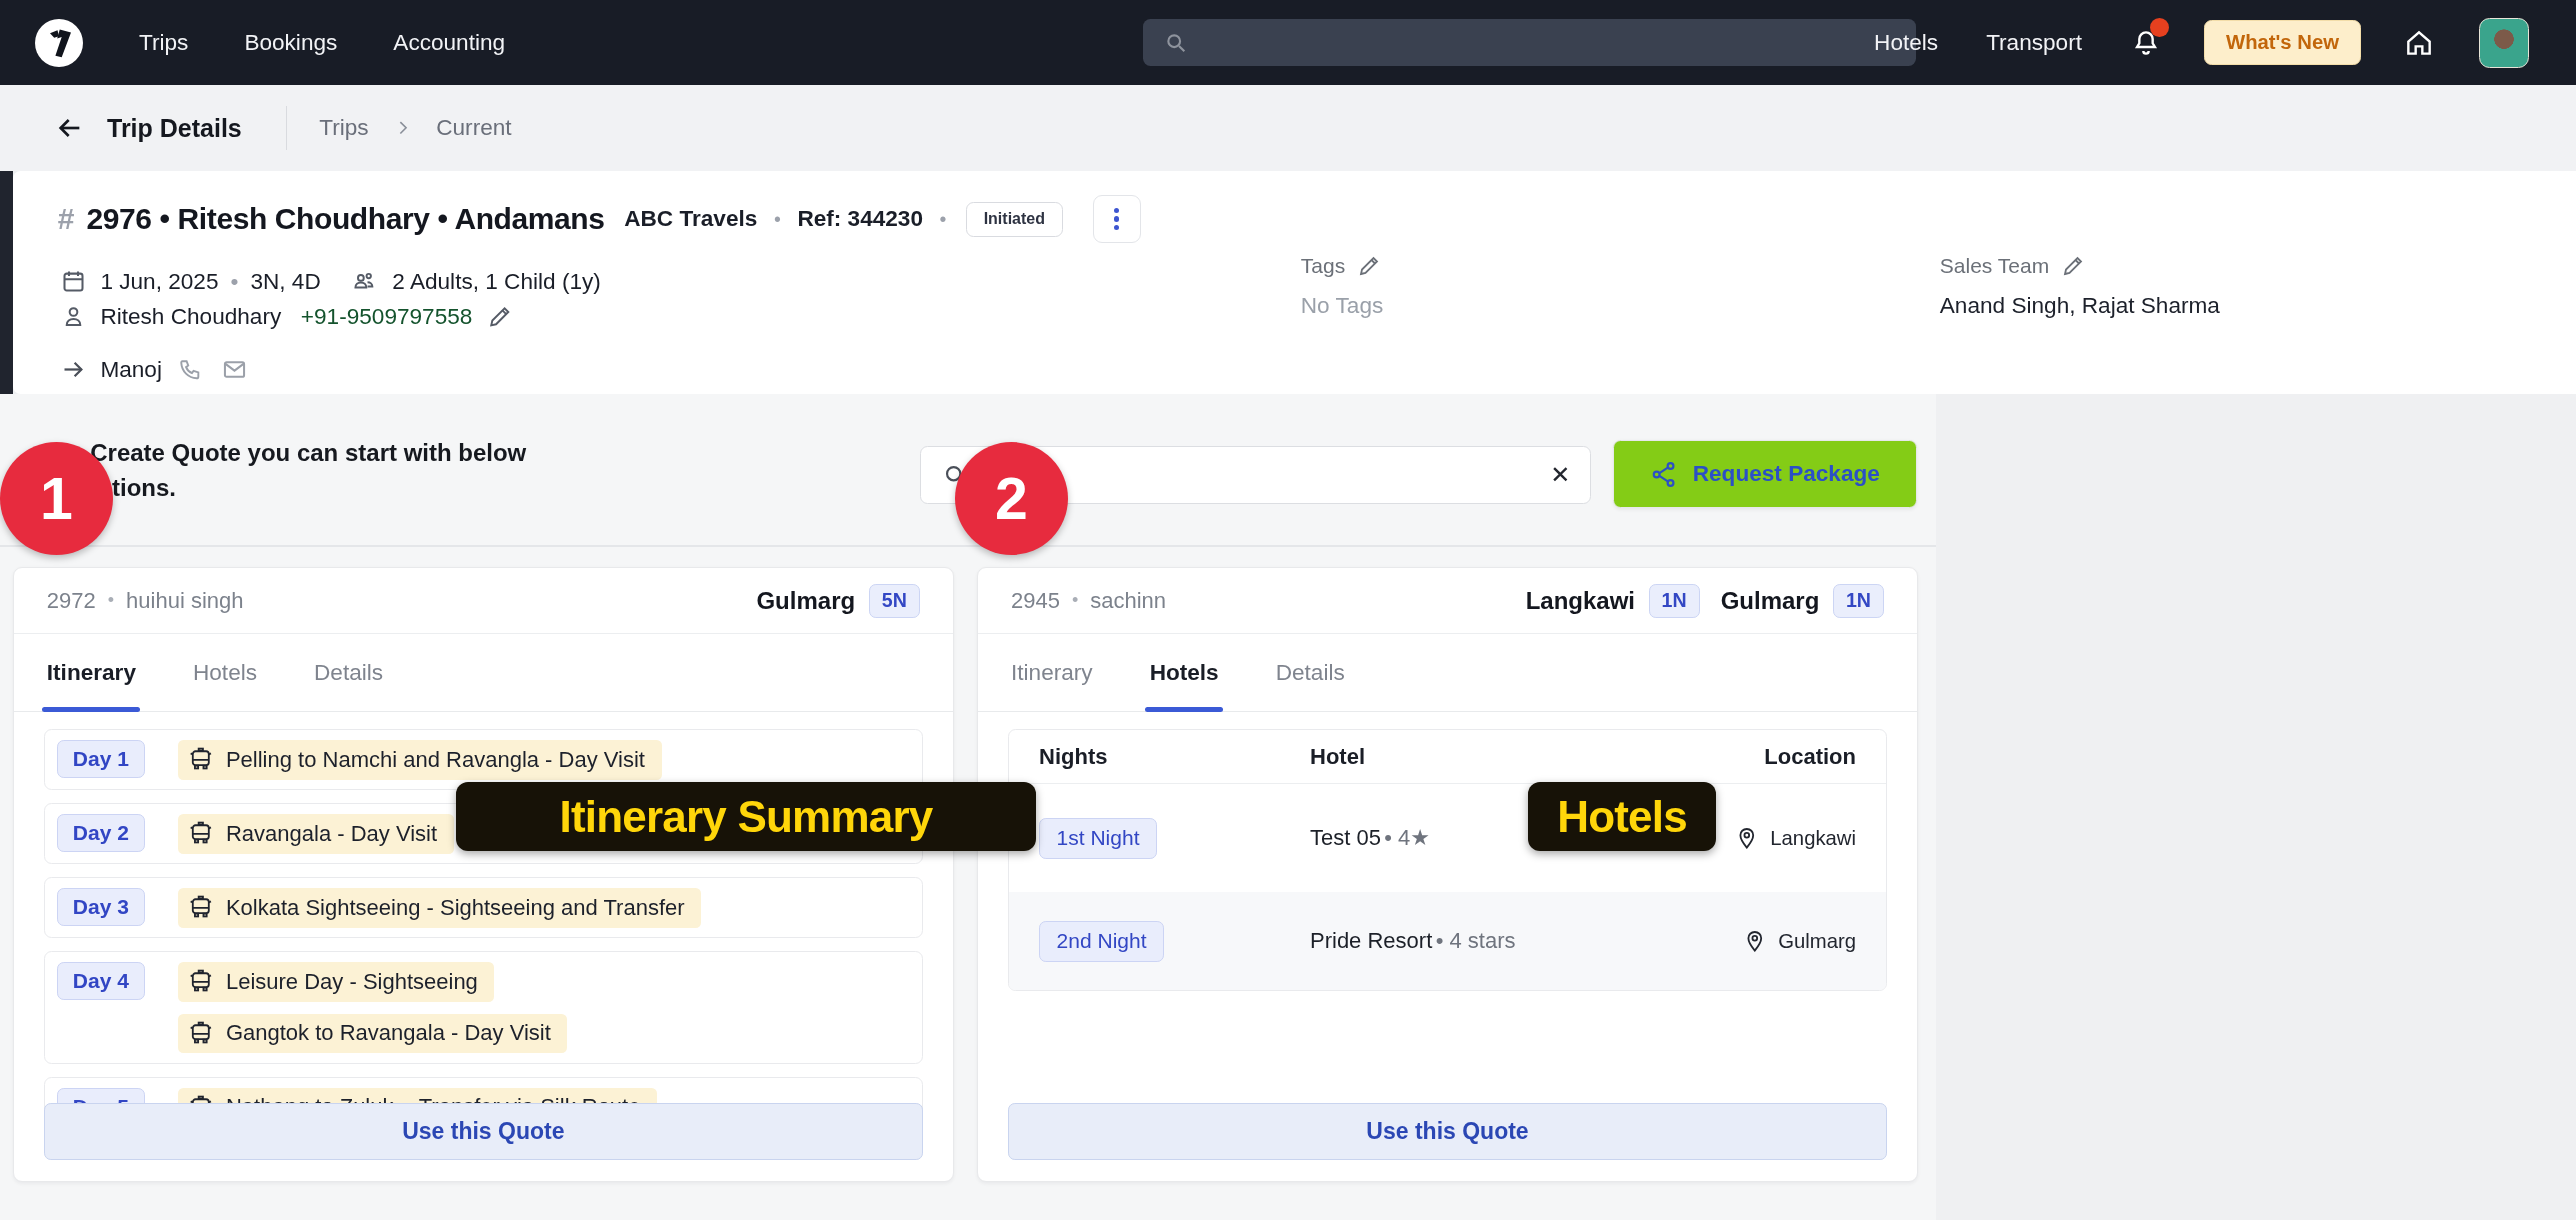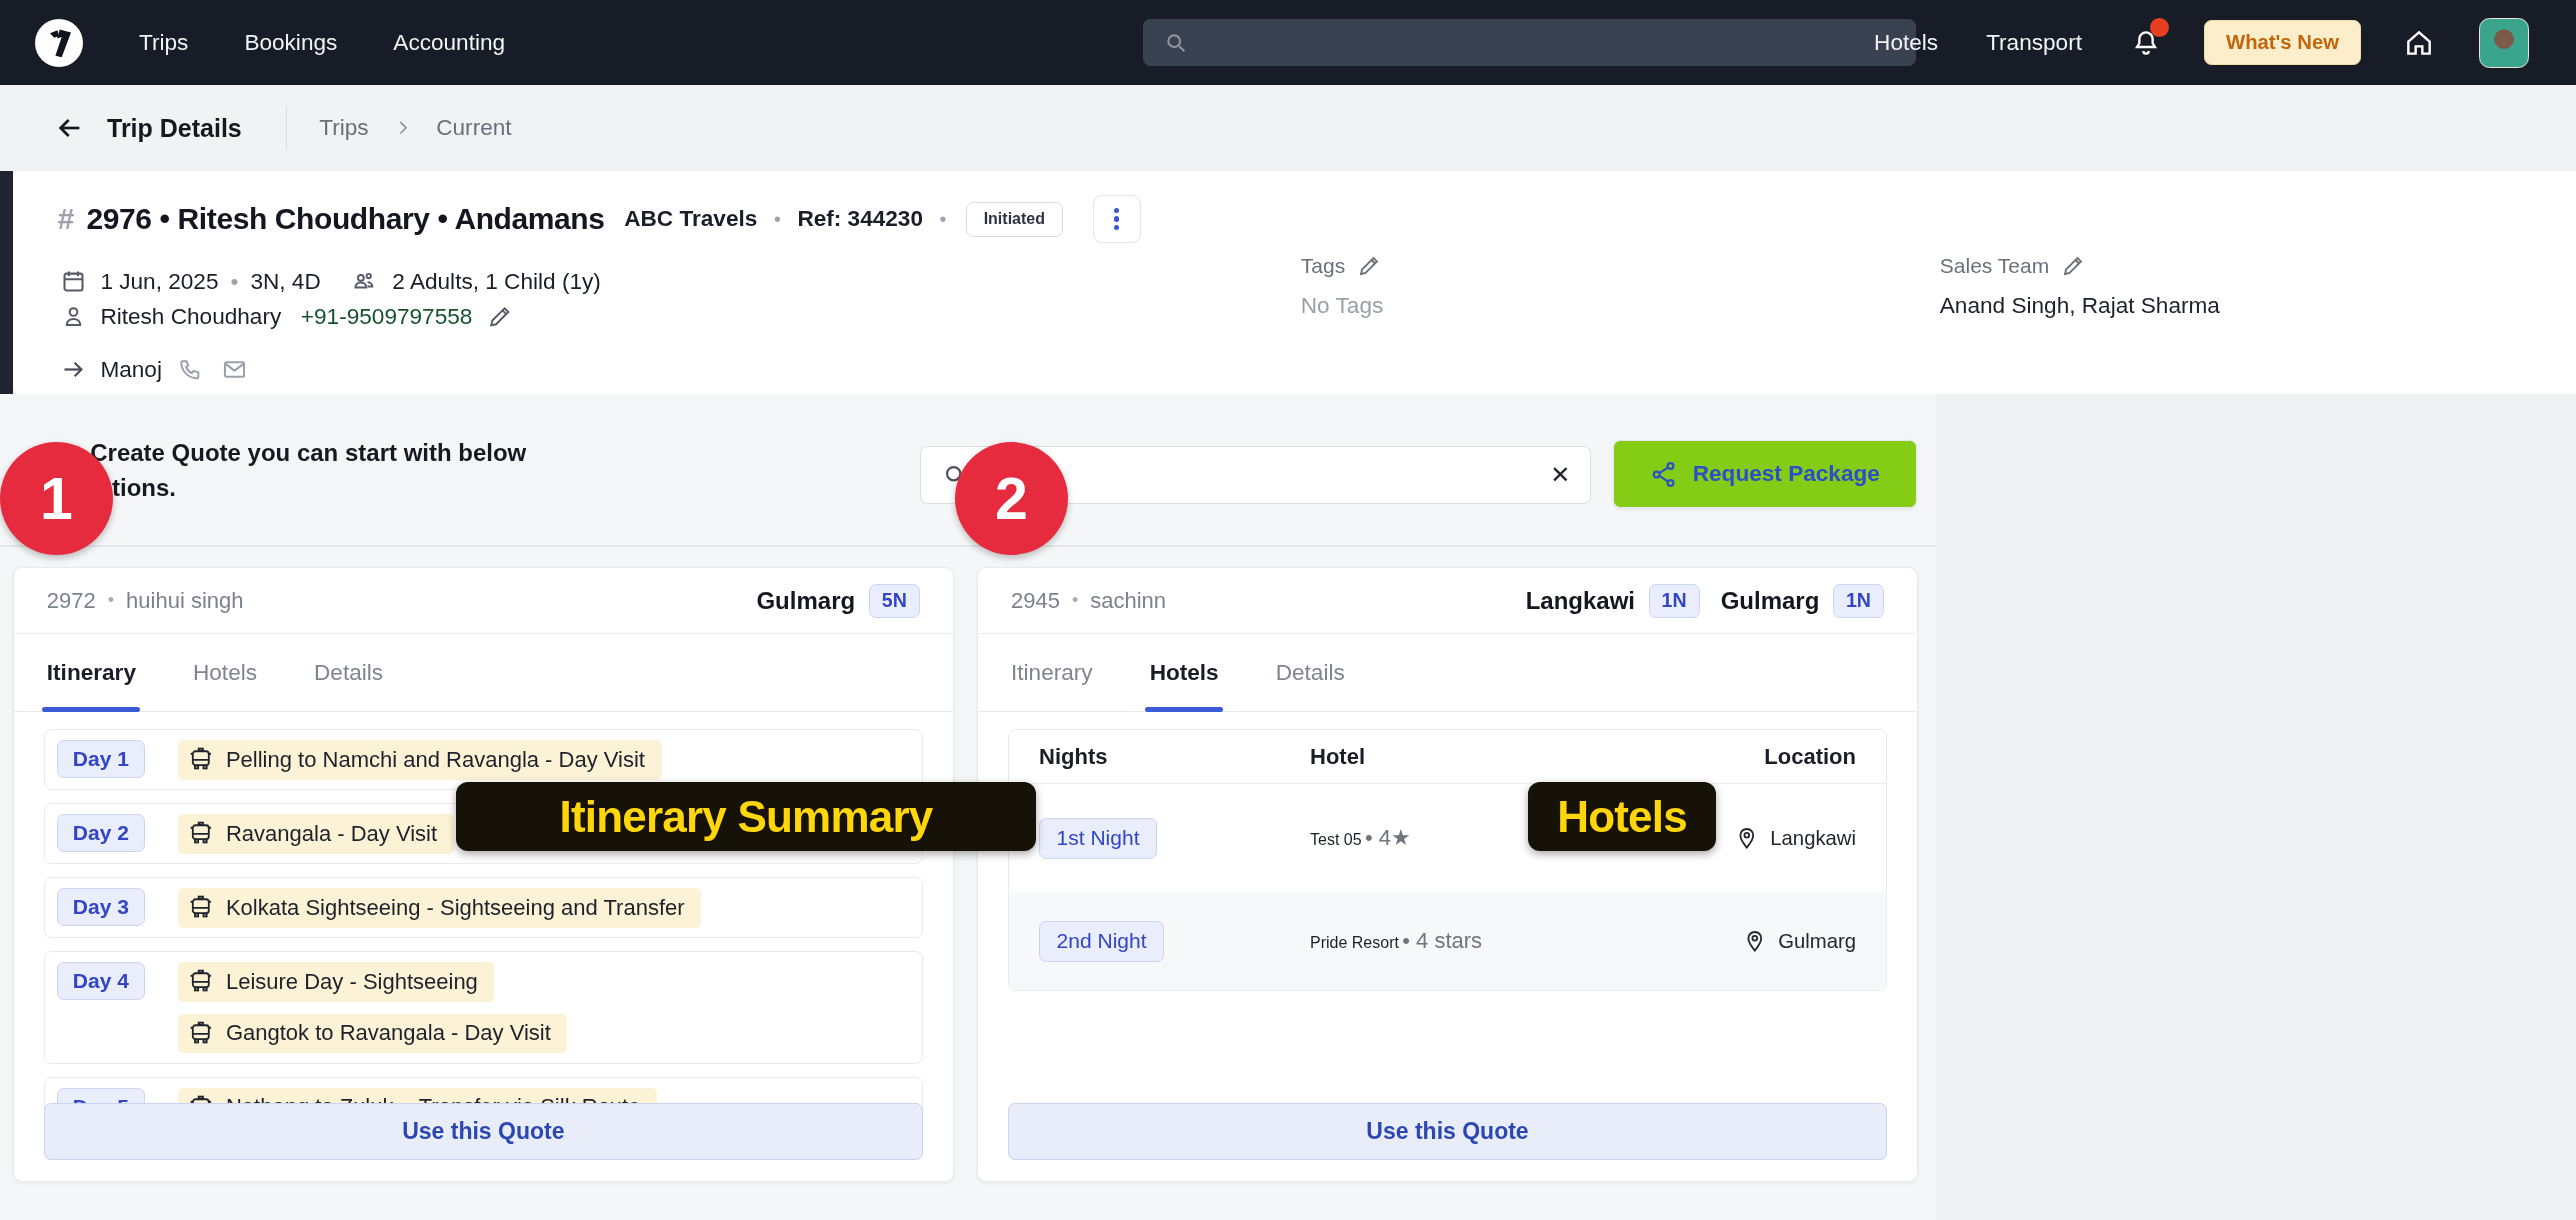--- a/index.html
+++ b/index.html
@@ -119,21 +119,21 @@
   
   .h-table { margin:17.3px 30px 0; border:1.5px solid #e9eaed; border-radius:7.5px; overflow:hidden; }
   .h-row { display:flex; align-items:center; padding:0 30px; }
   .h-row.head { height:54px; border-bottom:1.5px solid #eceef0; font-size:22px; font-weight:700; color:#1a1e27; }
   .h-col1 { width:271px; } .h-col2 { flex:1; } .h-col3 { width:226px; text-align:right;
     display:flex; justify-content:flex-end; align-items:center; }
   .h-row.r1 { height:108px; background:#fff; }
   .h-row.r2 { height:98px; background:#f7f8fa; }
   .night-badge { display:inline-block; background:#e9edfc; border:1.5px solid #ccd4f4; border-radius:6.8px;
     color:#3246c4; font-size:21px; font-weight:500; padding:7.5px 16.6px; }
-  .hotel-name { font-size:16px; color:#1c2028; }
+  .hotel-name { font-size:22px; color:#1c2028; }
   .hotel-stars { font-size:22px; color:#6f747e; }
   .loc-txt { font-size:20.3px; color:#22262f; margin-left:10.5px; }
 
   
   .step-circle { position:absolute; width:113px; height:113px; border-radius:50%;
     background:#e72b3e; color:#fff; font-size:59px; font-weight:700;
     display:flex; align-items:center; justify-content:center; z-index:60;
     box-shadow:0 3px 7.5px rgba(0,0,0,.25); }
   .ann-box { position:absolute; background:#171207; border-radius:12px; z-index:55;
     display:flex; align-items:center; justify-content:center;

